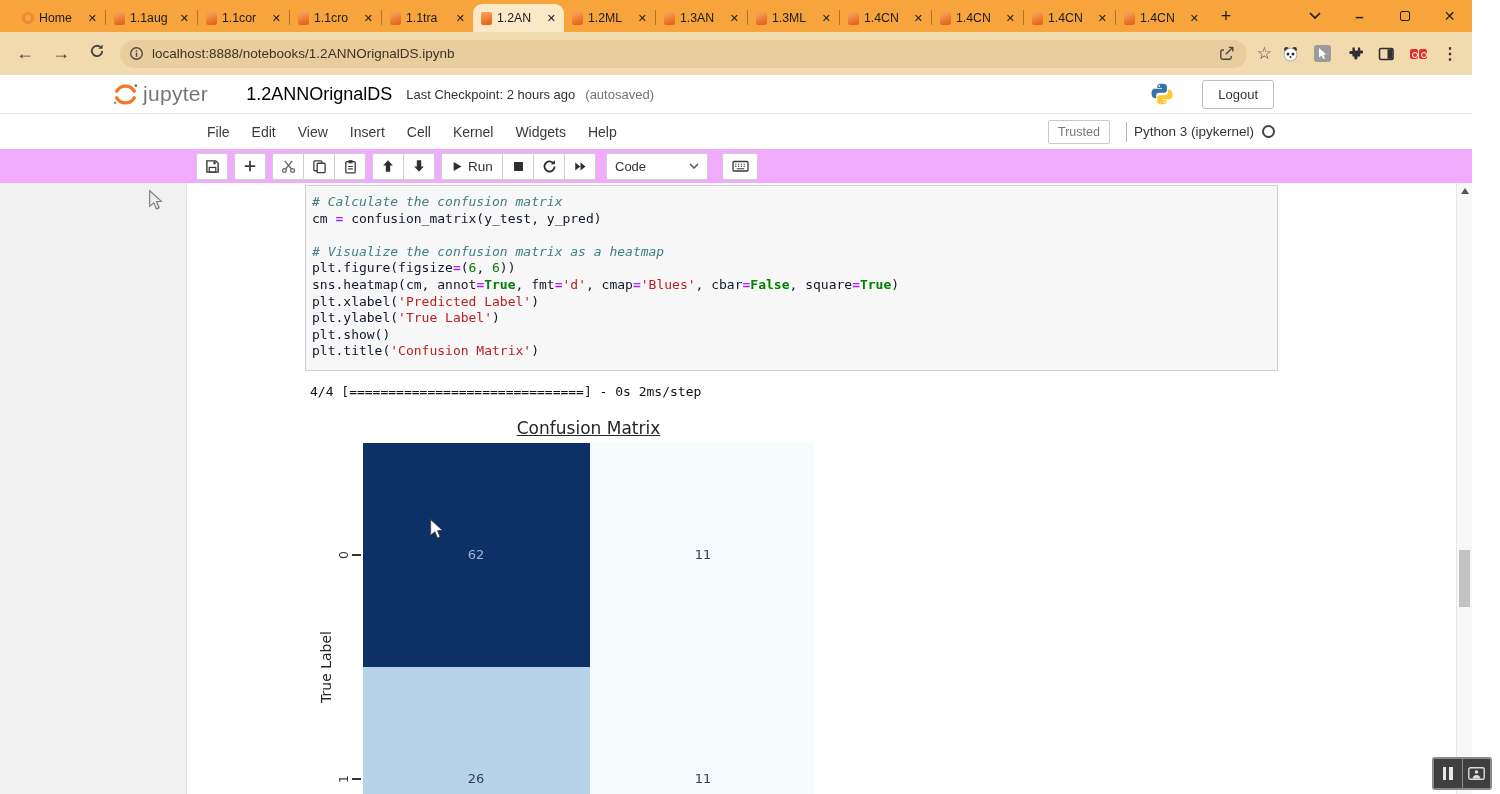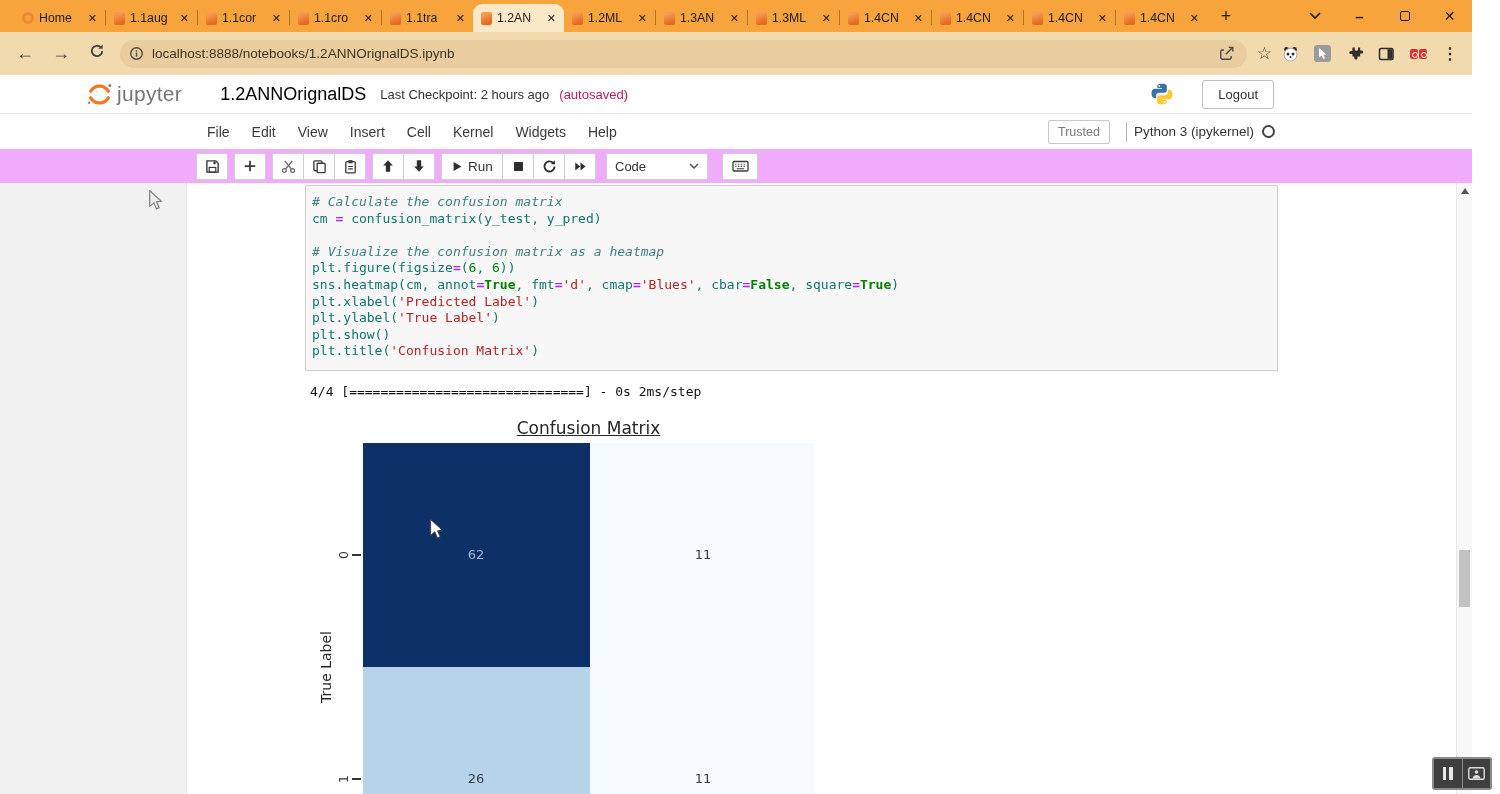--- a/index.html
+++ b/index.html
@@ -30,26 +30,26 @@
   .url-text { flex:1; font-size:13.5px; color:#3b3427; white-space:nowrap; overflow:hidden; }
   .star-glyph { font-size:17px; color:#454545; }
   .ext-icons { display:flex; align-items:center; gap:15px; }
   .dots-glyph { font-size:16px; color:#333; font-weight:bold; letter-spacing:0; }
   .ptr-ext { width:17px; height:17px; background:#9b9b9b; border-radius:3px; display:flex; align-items:center; justify-content:center; }
   .red-badge { display:flex; gap:1px; }
   .red-badge i { display:block; width:8px; height:10px; background:#E03030; border-radius:2px; position:relative; }
   .red-badge i::after { content:""; position:absolute; left:2px; top:3px; width:4px; height:4px; border:1px solid #fff; border-radius:50%; }
 
   
-  .jheader { height:39px; background:#fff; border-bottom:1px solid #e7e7e7; display:flex; align-items:center; padding-left:86px; }
+  .jheader { height:39px; background:#fff; border-bottom:1px solid #e7e7e7; display:flex; align-items:center; padding-left:112px; }
   .jlogo { display:flex; align-items:center; gap:4px; margin-right:14px; }
   .jlogo-text { font-size:21px; color:#757575; letter-spacing:.3px; }
   .nb-title { font-size:18px; color:#000; margin:0 14px 0 24px; }
   .chk { font-size:13px; color:#333; }
-  .autosaved { font-size:13px; color:#be185d; margin-left:10px; }
+  .autosaved { font-size:13px; color:#737373; margin-left:10px; }
   .jh-spacer { flex:1; }
   .pylogo { margin-right:28px; }
   .logout-btn { font-size:13px; color:#333; background:#fff; border:1px solid #bfbfbf; border-radius:3px; padding:6px 15px; margin-right:198px; }
 
   
   .menubar { height:35px; background:#fff; display:flex; align-items:center; padding-left:196px; }
   .menu-item { font-size:14px; color:#3a3a3a; padding:0 11px; }
   .mb-spacer { flex:1; }
   .trusted-box { font-size:12.5px; color:#777; border:1px solid #c9c9c9; border-radius:2px; padding:4px 9px; margin-right:16px; background:#fff; }
   .vdiv { width:1px; height:20px; background:#b5b5b5; margin-right:7px; }
@@ -66,21 +66,21 @@
   .btn-group .tbtn:only-child { border-radius:2px; }
   .run-btn { width:62px; gap:5px; font-size:13.5px; color:#333; }
   .cell-type-select { width:102px; height:27px; border:1px solid #cfcfcf; border-radius:2px; background:#fff; display:flex; align-items:center; font-size:13px; color:#333; padding:0 8px; margin-left:4px; justify-content:space-between;text-align:center; }
   .kb-btn { width:36px; margin-left:8px; }
 
   
   .notebook { position:relative; height:611px; background:#fff; overflow:hidden; }
   .left-strip { position:absolute; left:0; top:0; bottom:0; width:187px; background:#F1F1F1; border-right:1px solid #e4e4e4; }
   .cellbox { position:absolute; left:305px; top:2px; width:973px; height:186px; background:#F7F7F7; border:1px solid #CFCFCF; padding:8px 6px; }
   .code-line { font-family:"DejaVu Sans Mono", monospace; font-size:13px; line-height:16.6px; white-space:pre; color:#000; }
-  .tok-txt { color:#0f766e; }
+  .tok-txt { color:#0f172a; }
   .tok-com { color:#408080; font-style:italic; }
   .tok-str { color:#BA2121; }
   .tok-num { color:#008000; }
   .tok-kw  { color:#008000; font-weight:bold; }
   .tok-op  { color:#AA22FF; font-weight:bold; }
   .progress-line { position:absolute; left:310px; top:201px; font-family:"DejaVu Sans Mono", monospace; font-size:13px; color:#111; }
 
   
   .plot-title { position:absolute; left:363px; top:235px; width:451px; text-align:center; font-family:"DejaVu Sans", sans-serif; font-size:17px; color:#262626;text-decoration:underline; }
   .heatmap { position:absolute; left:363px; top:260px; width:451px; height:351px; overflow:hidden; }

